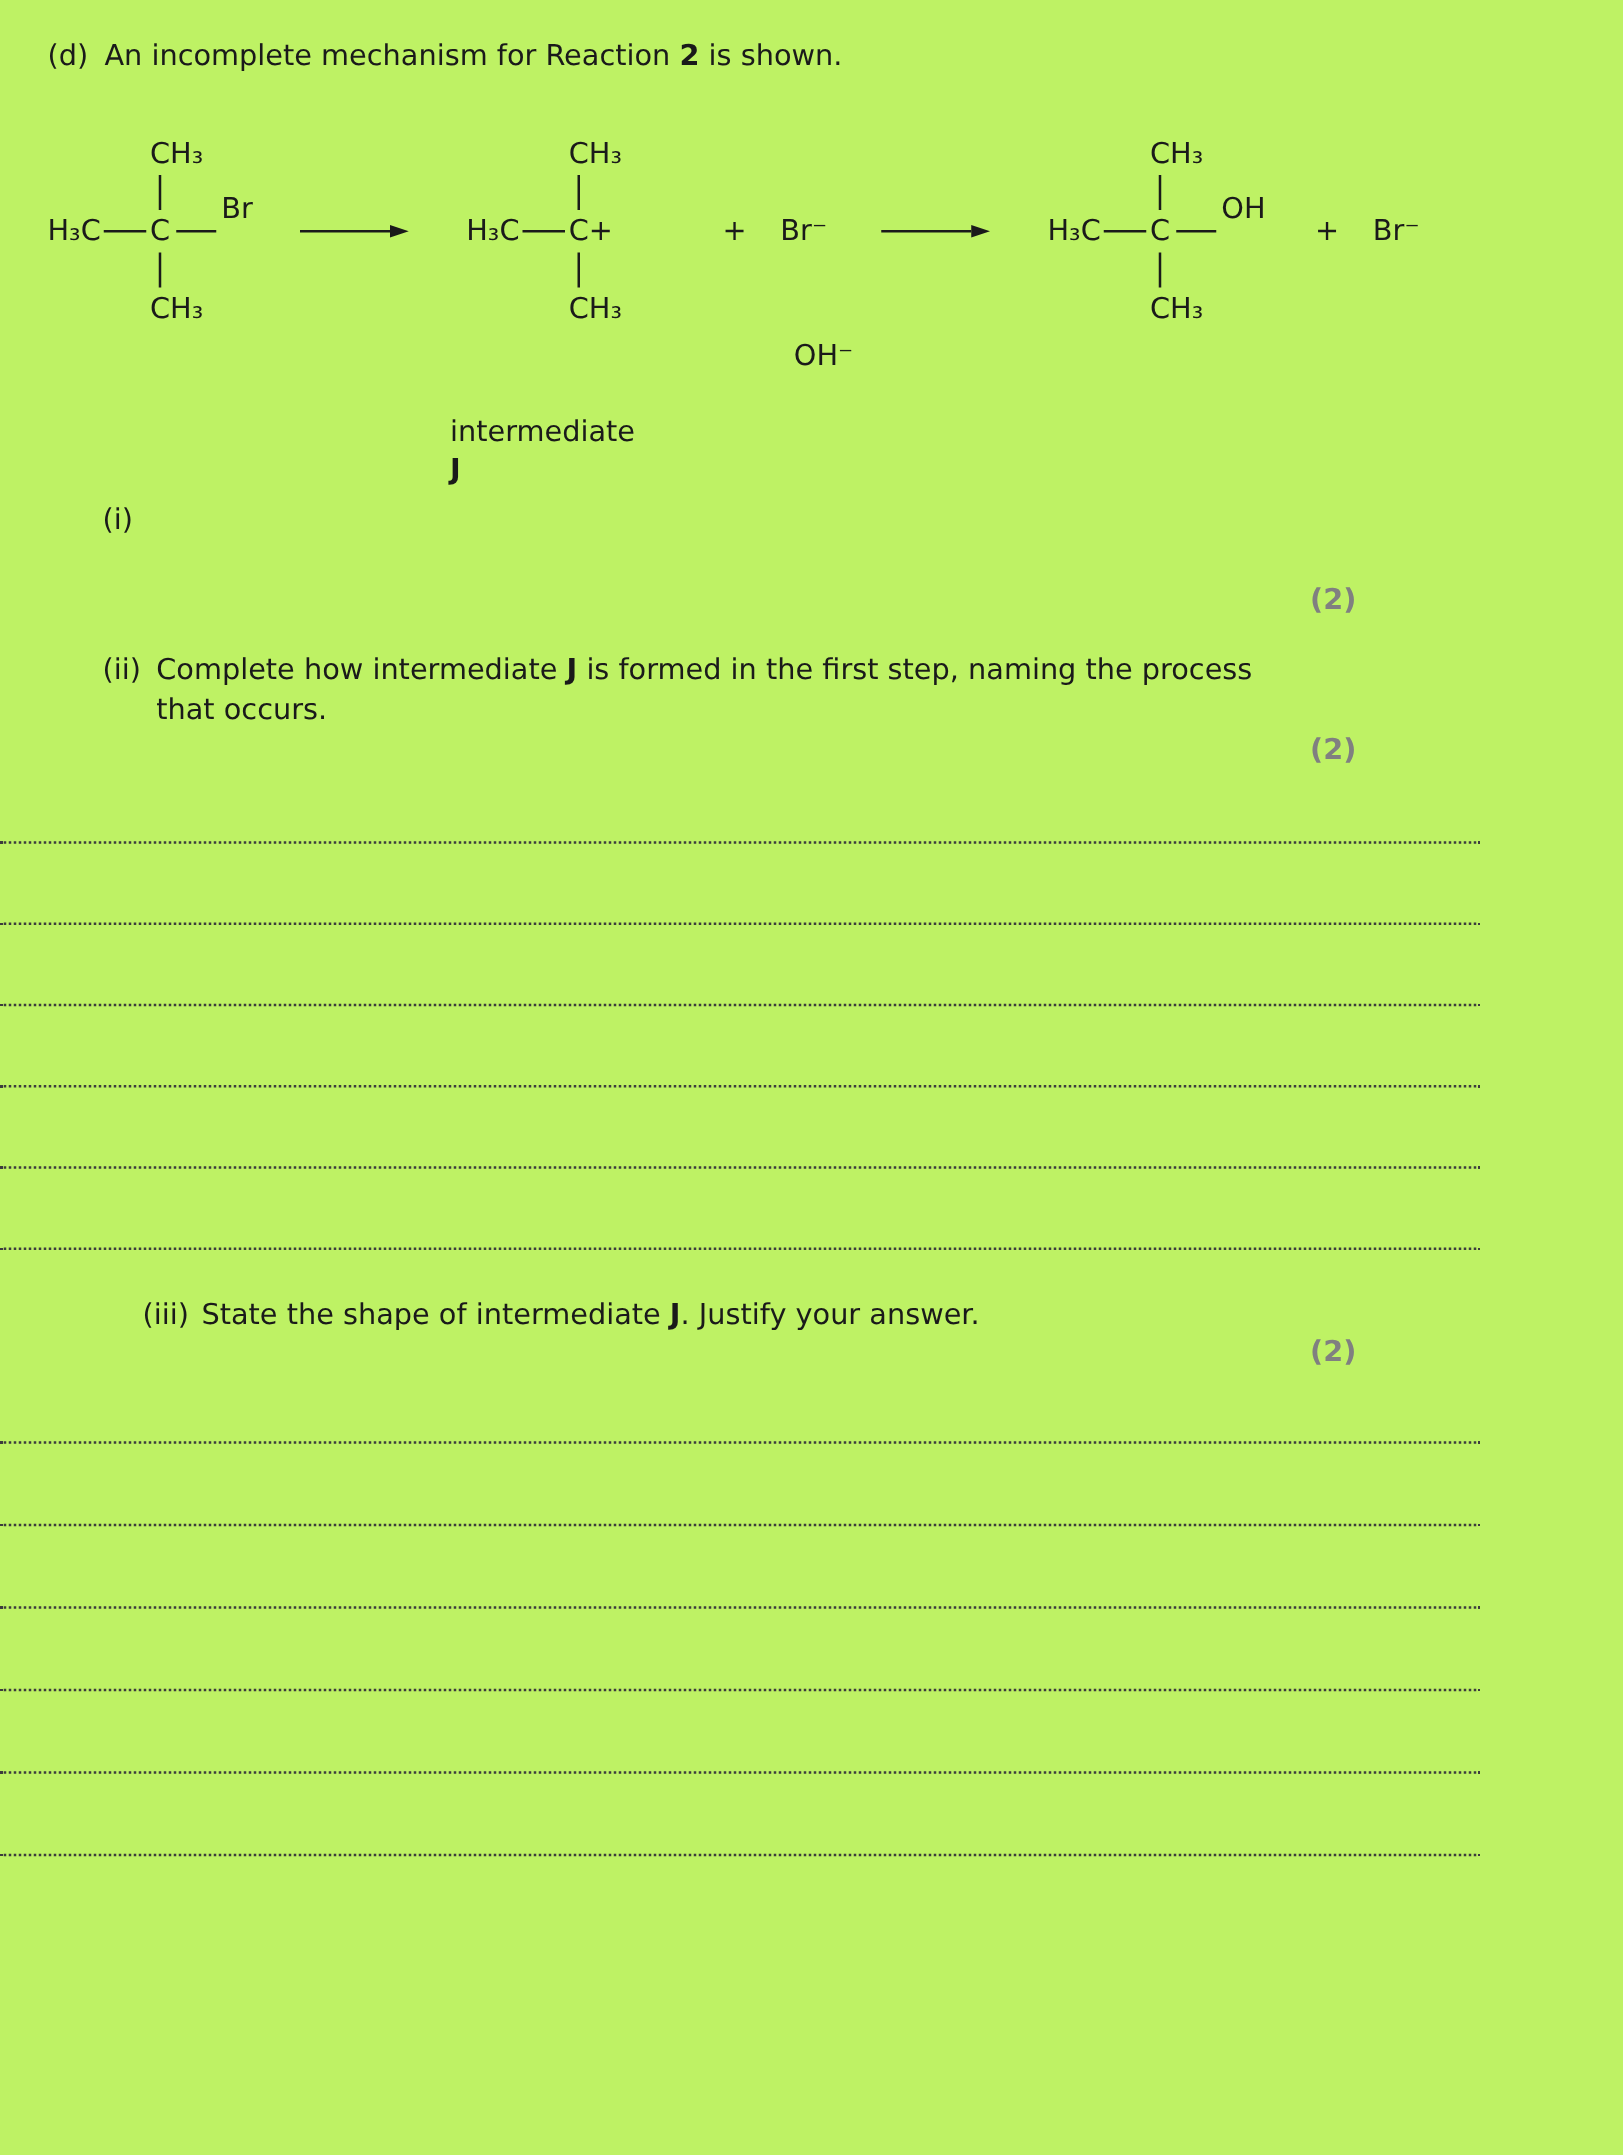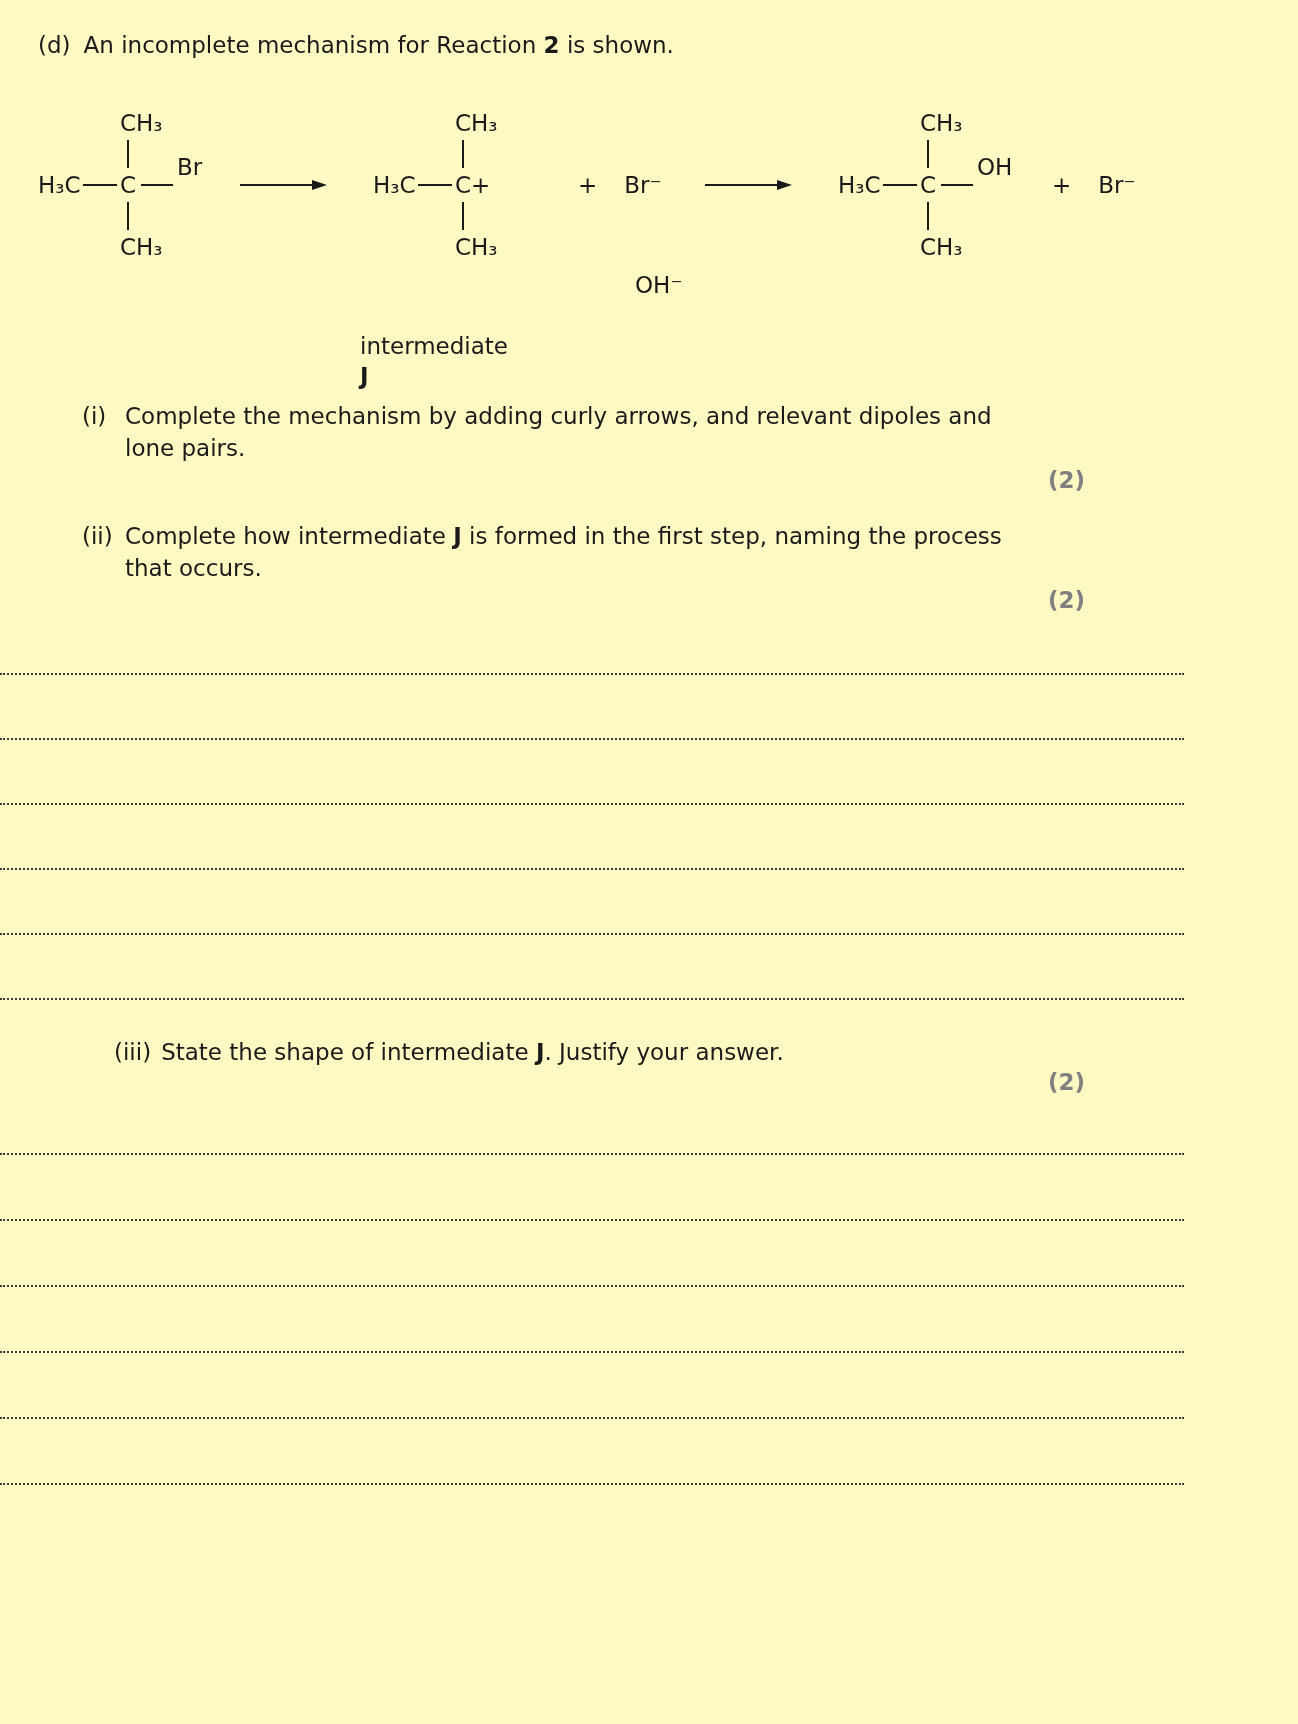--- a/index.html
+++ b/index.html
@@ -1,20 +1,20 @@
 <!DOCTYPE html>
 <html><head>
 <meta charset="utf-8">
 <style>
   html, body { margin: 0; padding: 0; background: #ffffff; }
   .page {
     position: relative;
     width: 1298px;
     height: 1724px;
-    background: #fef9c3;
+    background: #bef264;
     font-family: "DejaVu Sans", "Liberation Sans", sans-serif;
     color: #1a1a1a;
     overflow: hidden;
   }
   .abs { position: absolute; }
   .t { font-size: 23px; line-height: 30px; }
   b, .bold { font-weight: 700; }
 
   
   .header { left: 38px; top: 30px; white-space: nowrap; }
@@ -127,22 +127,20 @@
       <span class="grp bot">CH₃</span>
     </div>
 
     <div class="ionrow" style="left:1052px; top:171px;">
       <span class="plus">+</span><span>Br⁻</span>
     </div>
 
   </div>
 
   <div class="qnum-abs" style="left:82px; top:400px;">(i)</div>
-  <div class="qtext" style="left:125px; top:400px;">Complete the mechanism by adding curly arrows, and relevant dipoles and
-lone pairs.</div>
   <div class="marks" style="left:1048px; top:466px;">(2)</div>
 
   <div class="qnum-abs" style="left:82px; top:520px;">(ii)</div>
   <div class="qtext" style="left:125px; top:520px;"><span>Complete how intermediate </span><b>J</b><span> is formed in the first step, naming the process
 that occurs.</span></div>
   <div class="marks" style="left:1048px; top:586px;">(2)</div>
 
   <div>
     <div class="dotline" style="top:673px;"></div>
     <div class="dotline" style="top:738px;"></div>

